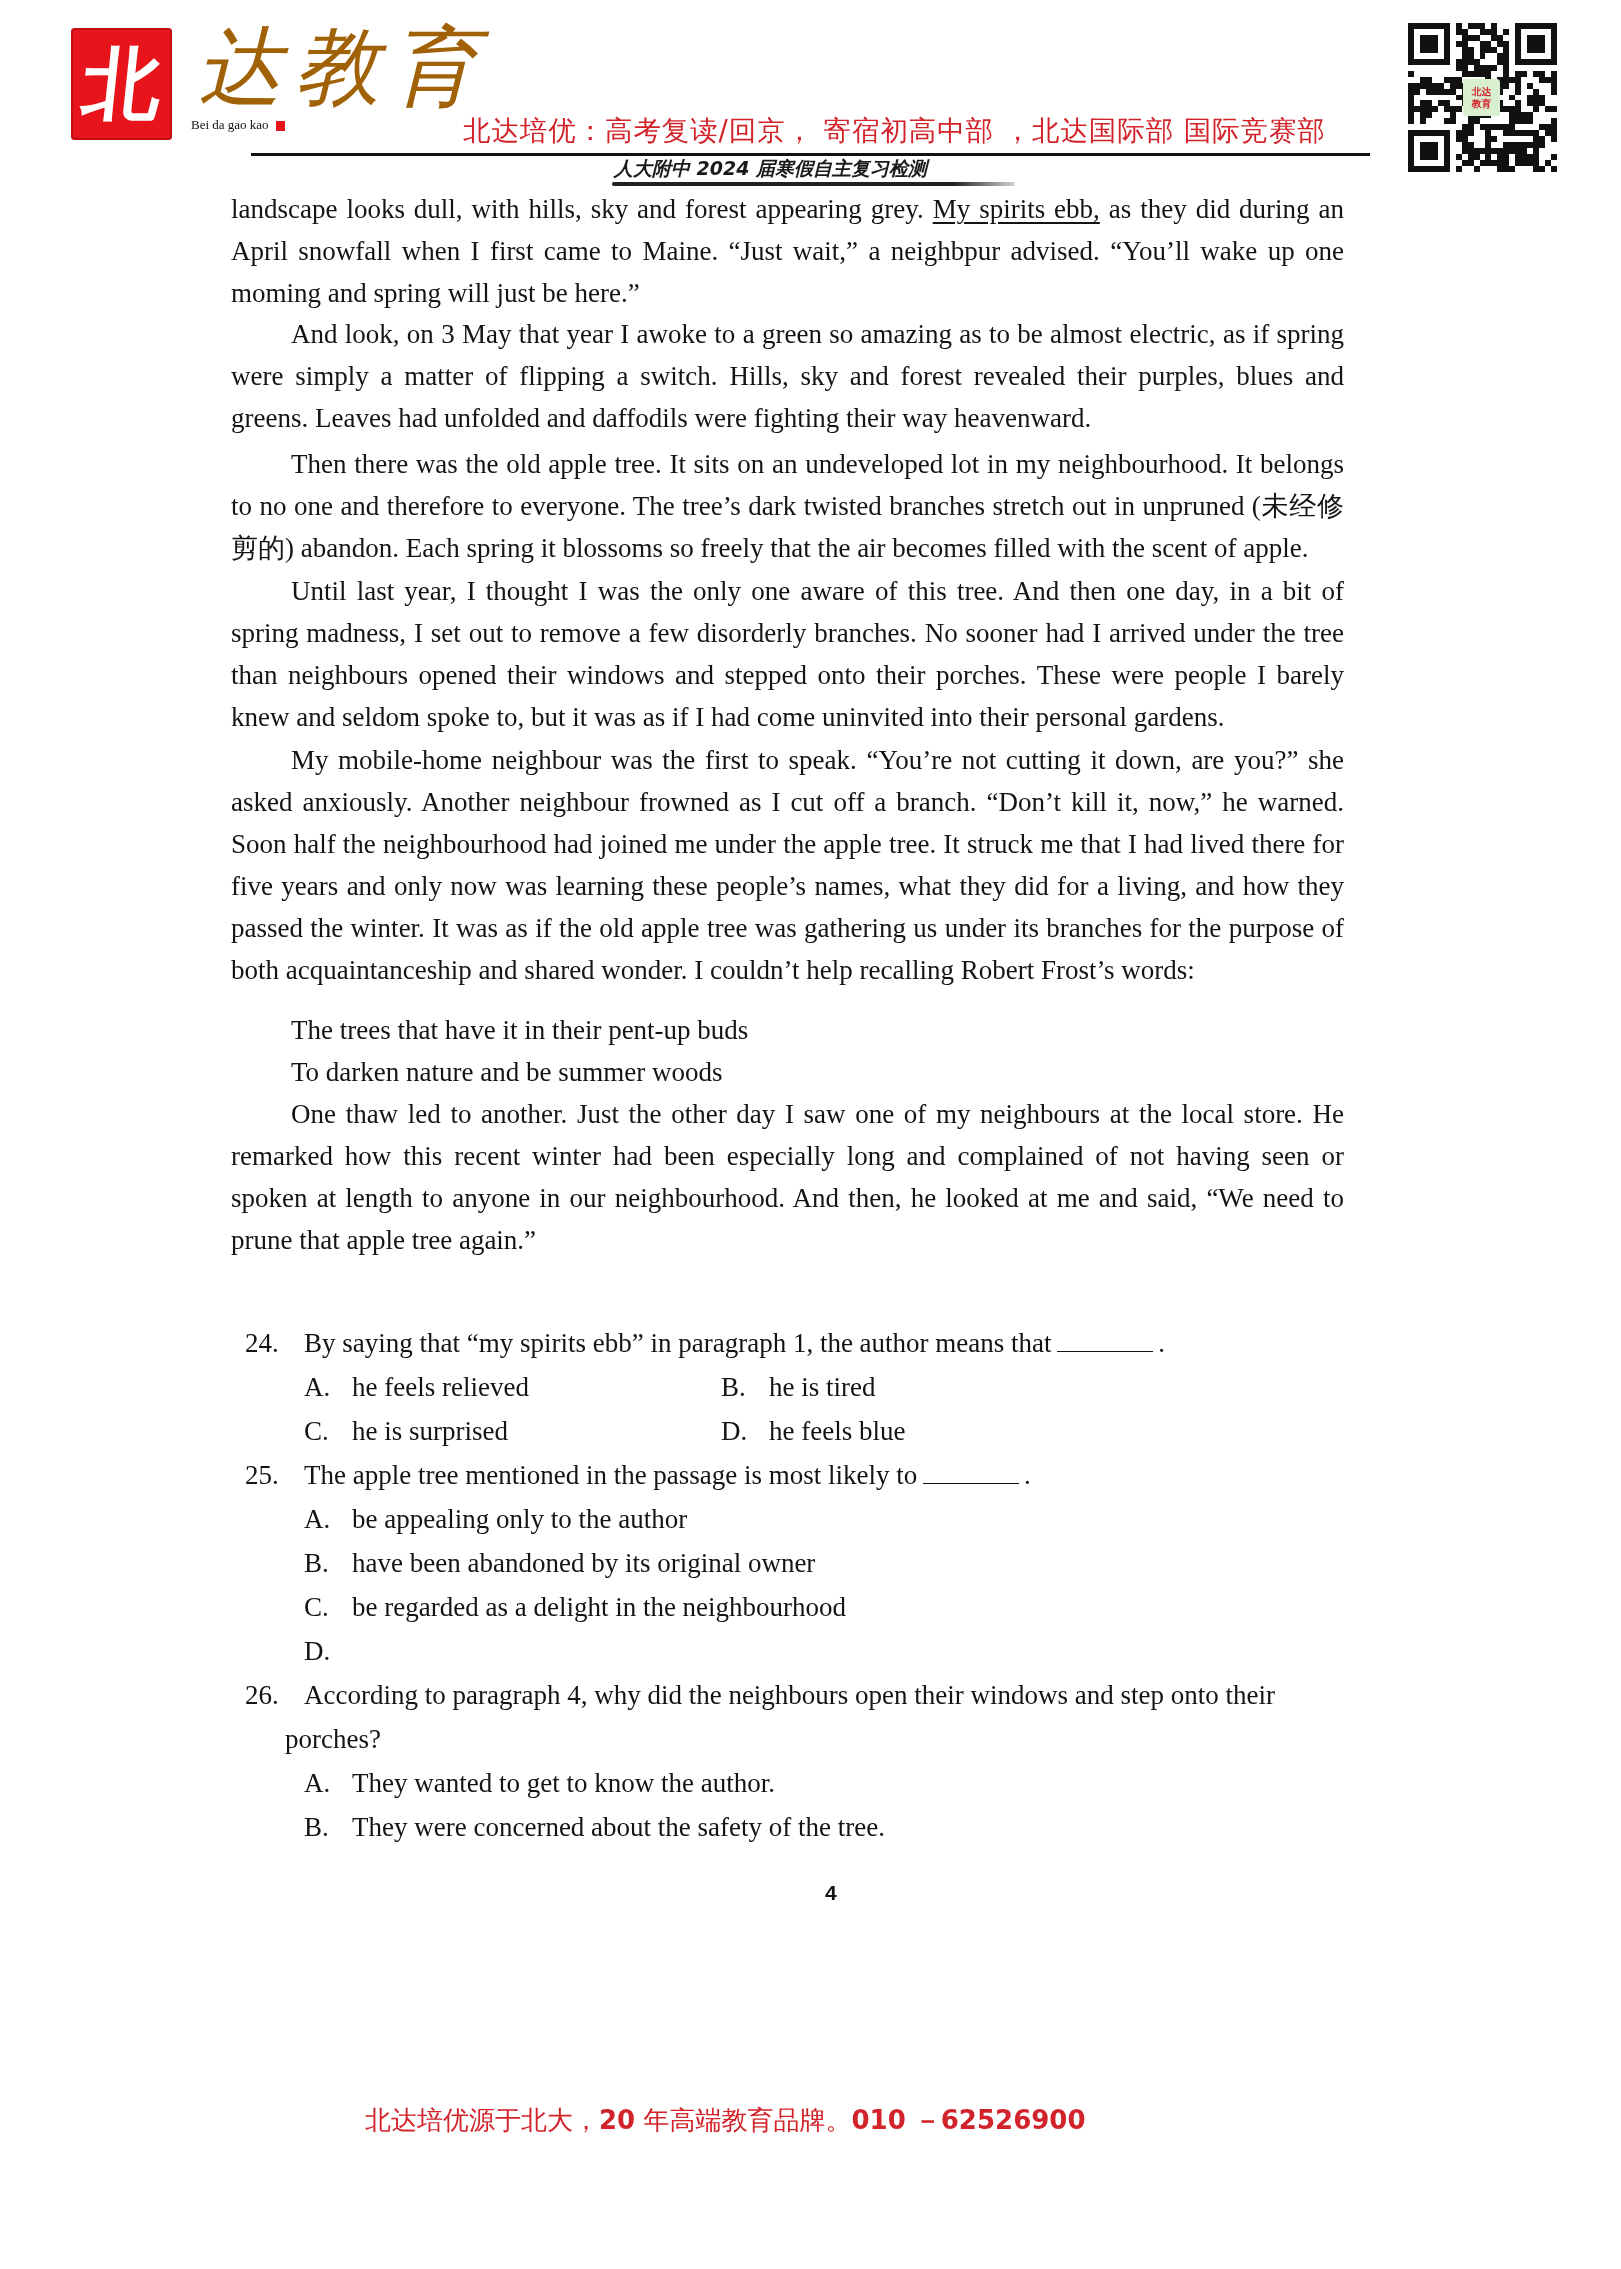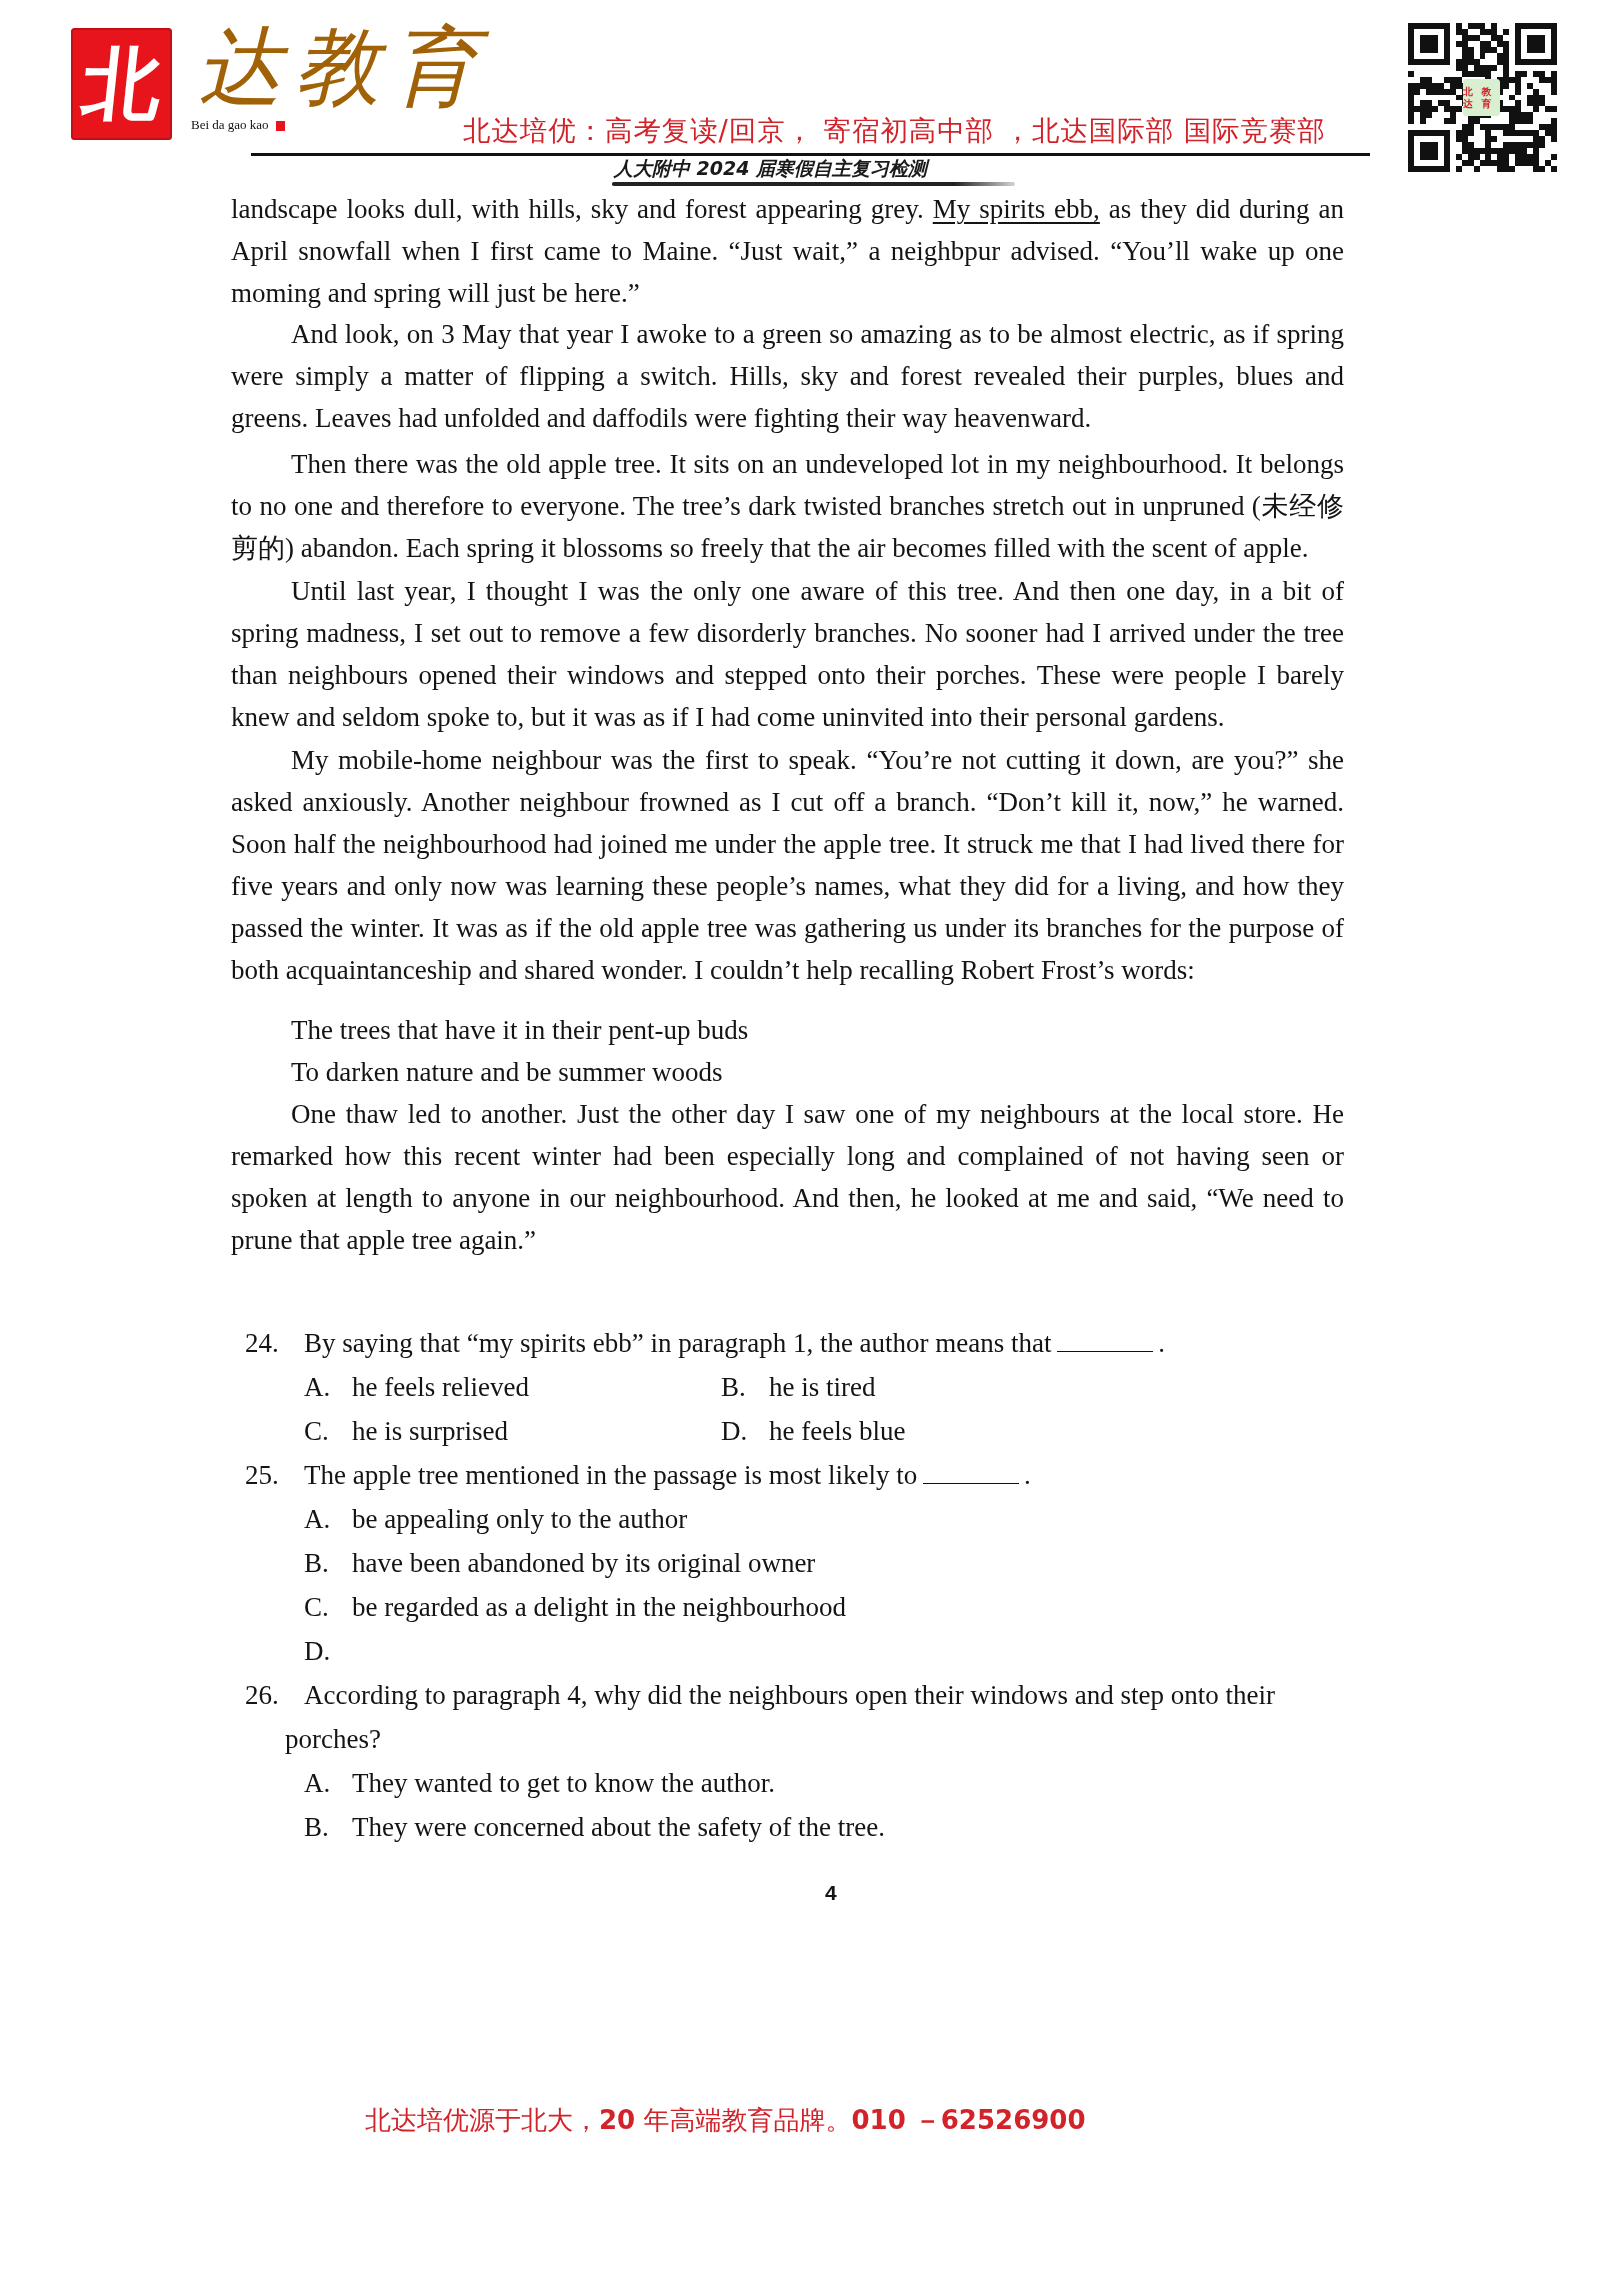--- a/index.html
+++ b/index.html
@@ -11,21 +11,21 @@
   .logo-title { position: absolute; left: 182px; top: 19.5px; font-size: 85px; color: #a16207; letter-spacing: 12.4px; font-family: "DejaVu Serif", serif; font-weight: normal; line-height: 1.1; font-style: italic; margin-left: 15px; }
   .logo-sub { position: absolute; left: 191px; top: 117px; font-size: 13px; color: #111; font-family: "Liberation Serif", serif; }
   .logo-sub .sq { display: inline-block; width: 9.8px; height: 9.8px; background: #e8141b; margin-left: 7px; vertical-align: middle; }
   .promo { position: absolute; left: 463px; top: 113px; font-size: 27.5px; color: #d2232a; font-family: "DejaVu Sans", sans-serif; letter-spacing: 0.9px; white-space: nowrap; }
   .rule-top { position: absolute; left: 251px; top: 153px; width: 1119px; height: 2.7px; background: #111; }
   .exam-title { position: absolute; left: 614px; top: 156px; font-size: 19px; font-weight: bold; font-style: italic; font-family: "DejaVu Sans", sans-serif; color: #1a1a1a; }
   .rule-exam { position: absolute; left: 612px; top: 182px; width: 403px; height: 3.5px; background: linear-gradient(90deg, #222 0%, #222 85%, rgba(34,34,34,0.2) 100%); border-radius: 1.8px; }
 
   .qr { position: absolute; left: 1408px; top: 22px; width: 149px; height: 151px; background: #fff; }
   .qr svg { width: 100%; height: 100%; display: block; }
-  .qr-center { position: absolute; left: 55px; top: 57px; width: 37px; height: 37px; background: #d8efd0; border-radius: 3.5px; display: flex; align-items: center; justify-content: center; font-size: 9.8px; color: #d2232a; line-height: 1.15; font-family: "DejaVu Serif", serif; font-weight: bold; }
+  .qr-center { position: absolute; left: 55px; top: 57px; width: 37px; height: 37px; background: #d8efd0; border-radius: 3.5px; display: flex; flex-direction: column; align-items: center; justify-content: center; font-size: 9.8px; color: #d2232a; line-height: 1.15; font-family: "DejaVu Serif", serif; font-weight: bold; }
 
   
   .text { position: absolute; left: 231px; width: 1113px; font-size: 27px; line-height: 42px; text-align: justify; }
   .text p { margin: 0; }
   .indent { text-indent: 60px; }
   .underline { text-decoration: underline; text-decoration-thickness: 1.8px; text-underline-offset: 3.5px; }
   .poem { padding-left: 60px; }
 
   .questions { position: absolute; left: 245px; width: 1099px; font-size: 27px; line-height: 44px; }
   .q-stem { display: flex; }

